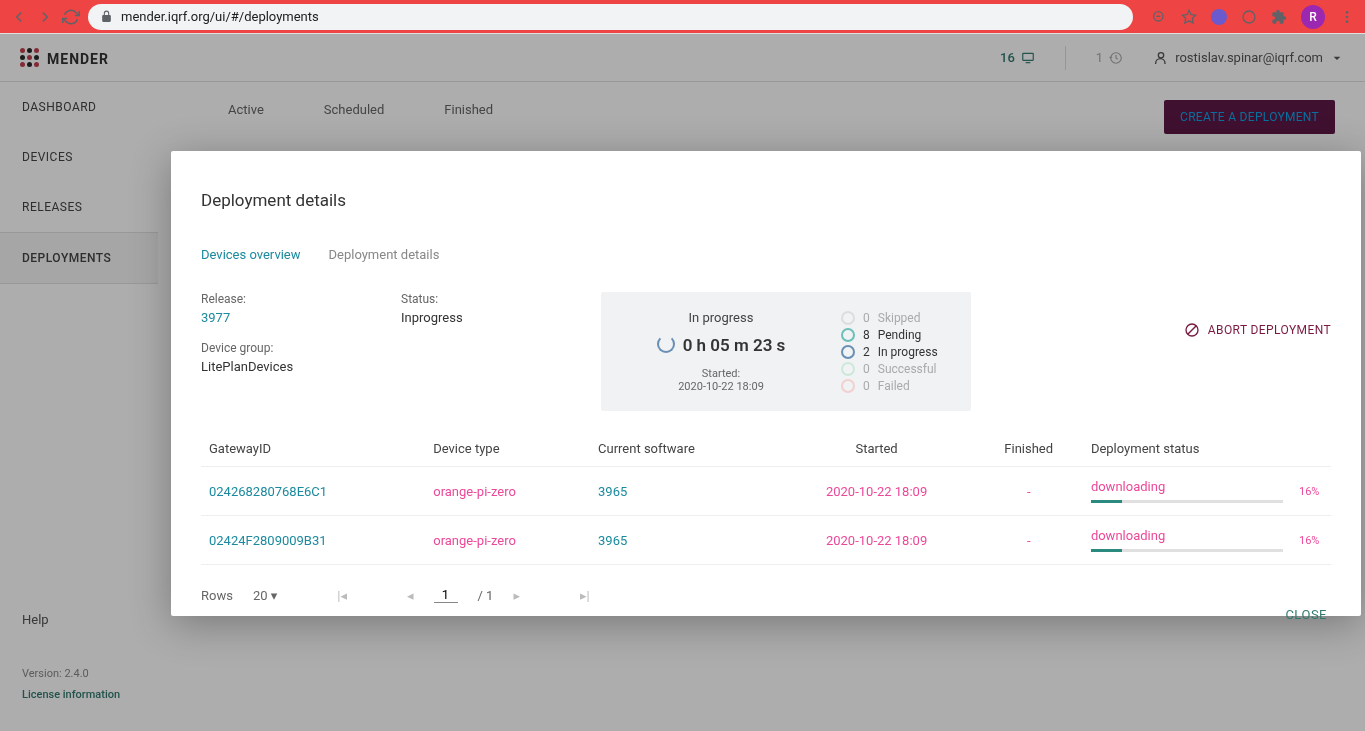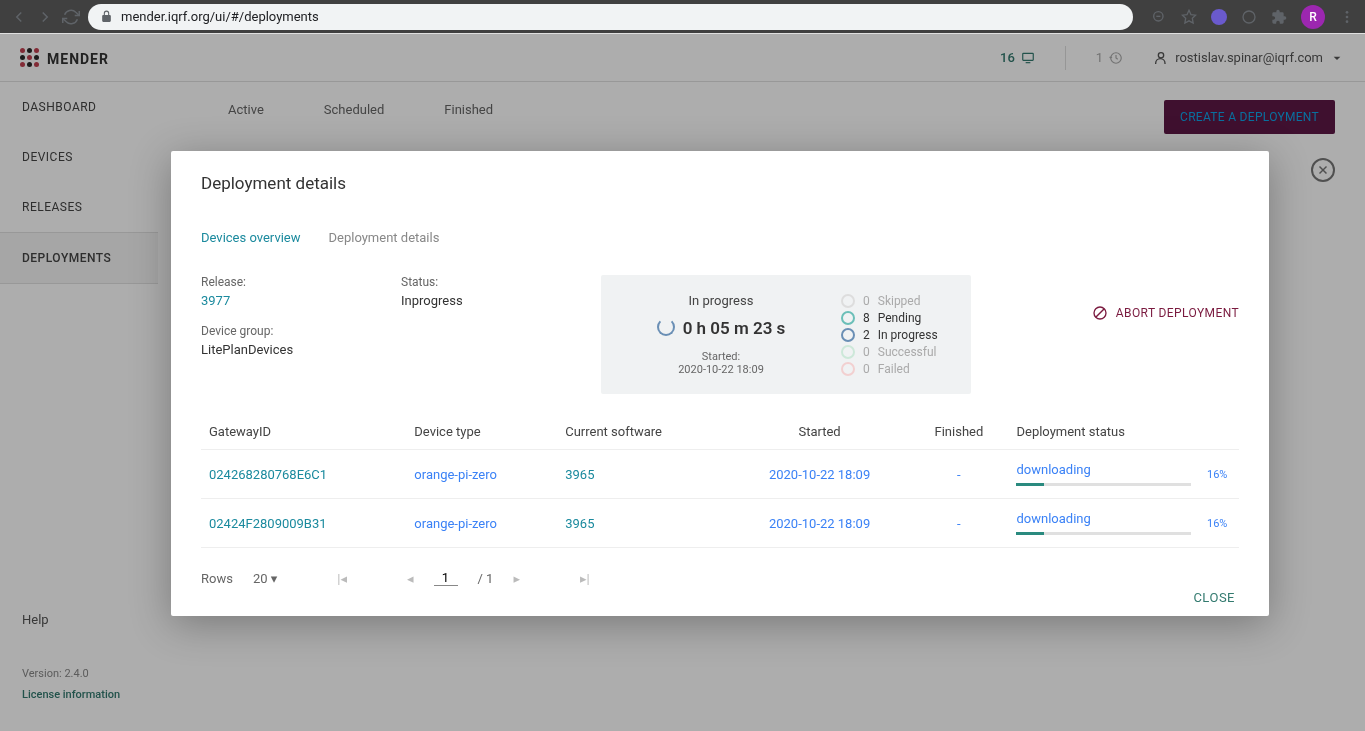--- a/index.html
+++ b/index.html
@@ -1,19 +1,19 @@
 <!DOCTYPE html>
 <html><head>
 <meta charset="utf-8">
 <style>
 * { margin:0; padding:0; box-sizing:border-box; font-family:-apple-system,BlinkMacSystemFont,"Segoe UI",Roboto,Arial,sans-serif; }
 body { background:#fff; color:#222; font-size:13px; width:1365px; height:731px; overflow:hidden; }
 
 
-.browser-bar { height:34px; display:flex; align-items:center; padding:0 10px; gap:8px; background:#404040; border-bottom:1px solid #e0e0e0; }
+.browser-bar { height:34px; display:flex; align-items:center; padding:0 10px; gap:8px; background:#ef4444; border-bottom:1px solid #e0e0e0; }
 .nav-arrow { width:18px; height:18px; color:#5f6368; display:flex; align-items:center; justify-content:center; }
 .nav-arrow svg { width:18px; height:18px; }
 .url-bar { flex:1; background:#f1f3f4; border-radius:16px; height:26px; display:flex; align-items:center; padding:0 12px; gap:8px; color:#202124; font-size:13px; }
 .lock-ico { width:13px; height:13px; color:#5f6368; }
 .chrome-icons { display:flex; align-items:center; gap:14px; margin-left:10px; }
 .chrome-ico { width:16px; height:16px; color:#5f6368; display:flex; align-items:center; justify-content:center; }
 .avatar-circle { width:24px; height:24px; border-radius:50%; background:#9c27b0; color:#fff; display:flex; align-items:center; justify-content:center; font-size:12px; font-weight:500; }
 
 
 .app-header { height:48px; background:#fff; border-bottom:1px solid #e0e0e0; display:flex; align-items:center; padding:0 20px; justify-content:space-between; }
@@ -41,21 +41,21 @@
 
 .main-bg { position:absolute; left:158px; right:0; top:82px; bottom:0; background:#fff; }
 .main-tabs { padding:20px 70px 0; display:flex; gap:60px; color:#666; font-size:13px; }
 .create-btn { position:absolute; right:30px; top:18px; background:#5e1846; color:#0ea5e9; padding:10px 16px; font-size:12px; letter-spacing:0.3px; border-radius:2px; }
 .close-x { position:absolute; right:30px; top:76px; width:24px; height:24px; border:2px solid #777; border-radius:50%; display:flex; align-items:center; justify-content:center; color:#777; }
 
 
 .overlay { position:absolute; inset:34px 0 0 0; background:rgba(0,0,0,0.32); }
 
 
-.modal { position:absolute; left:171px; top:151px; width:1098px; height:465px; background:#fff; border-radius:2px; box-shadow:0 8px 40px rgba(0,0,0,0.3); padding:22px 30px; display:flex; flex-direction:column; }
+.modal { position:absolute; left:171px; top:151px; width:1190px; height:465px; background:#fff; border-radius:2px; box-shadow:0 8px 40px rgba(0,0,0,0.3); padding:39px 30px; display:flex; flex-direction:column; }
 .modal-title { font-size:17px; font-weight:400; color:#333; }
 .modal-tabs { display:flex; gap:28px; margin-top:37px; font-size:13px; }
 .m-tab { color:#888; padding-bottom:6px; }
 .m-tab.active { color:#1b8a9e; }
 
 
 .summary { display:flex; align-items:flex-start; margin-top:24px; gap:20px; }
 .sum-col { display:flex; flex-direction:column; gap:4px; }
 .sum-col .lbl { color:#666; font-size:12px; }
 .sum-col .val { font-size:13px; color:#333; }
@@ -76,21 +76,21 @@
 .pb-stat.skipped .dot { border-color:#ddd; }
 .pb-stat.success .dot { border-color:#cde8d9; }
 .pb-stat.failed .dot { border-color:#f2d0d0; }
 
 .abort-btn { color:#7a1a3f; display:flex; align-items:center; gap:8px; font-size:12px; letter-spacing:0.4px; margin-left:auto; margin-top:30px; }
 .abort-btn svg { width:16px; height:16px; stroke:#7a1a3f; }
 
 
 .tbl { margin-top:20px; width:100%; border-collapse:collapse; font-size:13px; }
 .tbl th { text-align:left; font-weight:400; color:#444; padding:10px 8px; border-bottom:1px solid #eee; }
-.tbl td { padding:12px 8px; border-bottom:1px solid #eee; color:#3b82f6; }
+.tbl td { padding:12px 8px; border-bottom:1px solid #eee; color:#ec4899; }
 .tbl .link { color:#1b8a9e; }
 .status-cell { position:relative; }
 .prog-bar { height:3px; background:#e0e0e0; margin-top:6px; position:relative; }
 .prog-fill { height:100%; background:#2a8a7f; }
 .pct { color:#888; font-size:11px; padding-left:4px; }
 
 
 .pagination { display:flex; align-items:center; gap:20px; margin-top:22px; color:#666; font-size:13px; }
 .pg-arrow { color:#bbb; }
 .pg-input { width:24px; text-align:center; border:none; border-bottom:1px solid #888; font-size:13px; }

